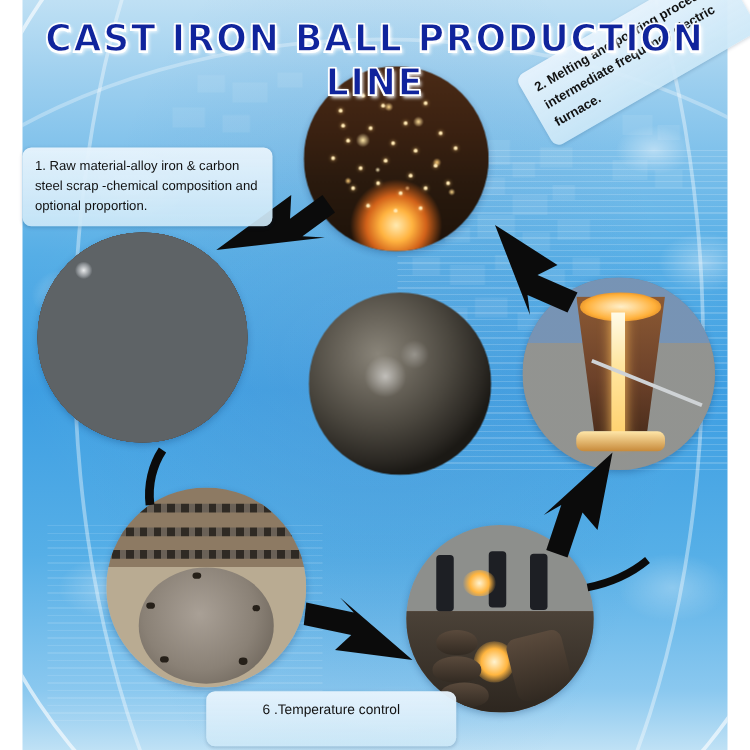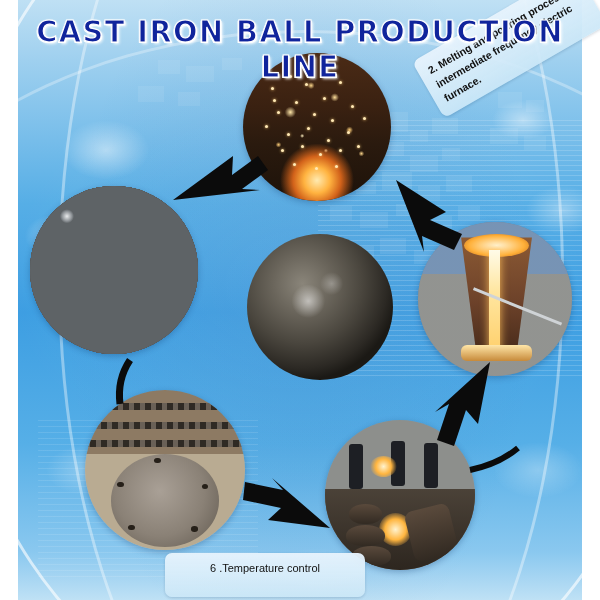--- a/index.html
+++ b/index.html
@@ -283,18 +283,19 @@
     <polygon fill="#0b0b0b" points="396,180 446,212 430,220 462,234 454,250 422,236 424,252"></polygon>
 
     <polygon fill="#0b0b0b" points="490,362 478,424 466,410 454,446 437,440 449,404 435,412"></polygon>
 
     <polygon fill="#0b0b0b" points="330,528 268,520 281,508 243,500 245,482 283,490 272,478"></polygon>
 
     <path fill="none" stroke="#0b0b0b" stroke-width="7" d="M120,404 C118,388 122,372 130,360"></path>
     <path fill="none" stroke="#0b0b0b" stroke-width="6" d="M470,470 C490,466 506,458 518,448"></path>
   </svg>
 
+  <div class="label lbl-box" id="label1">1. Raw material-alloy iron &amp; carbon steel scrap -chemical composition and optional proportion.</div>
 
   <div class="label lbl-box" id="label2">2. Melting and pouring process-intermediate frequency electric furnace.</div>
 
   <div class="label lbl-box" id="label3">6 .Temperature control</div>
 
 </div>
 
 </body></html>

